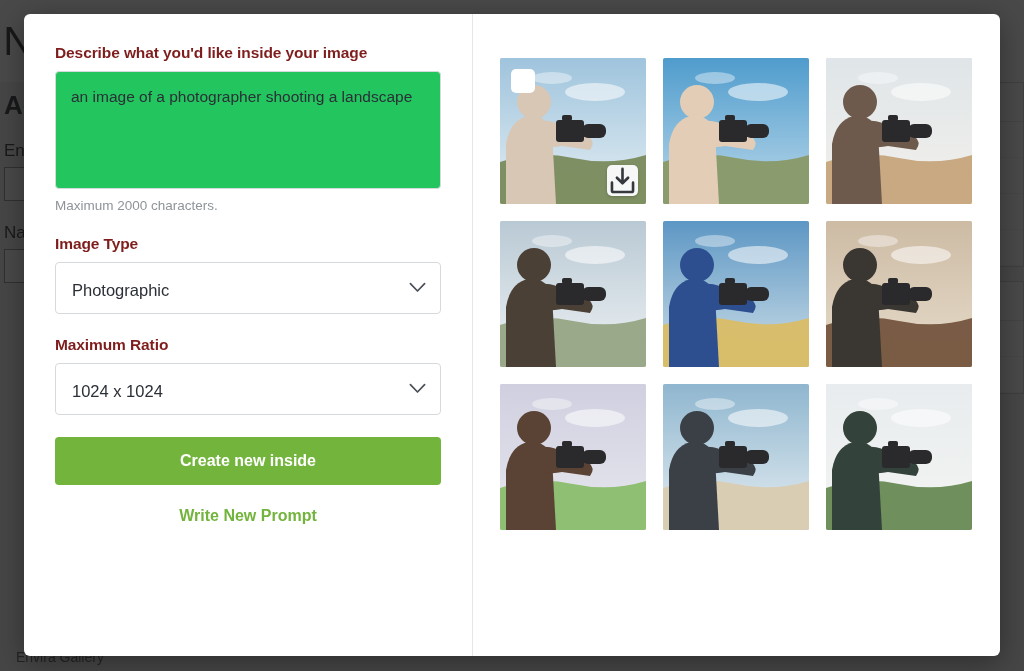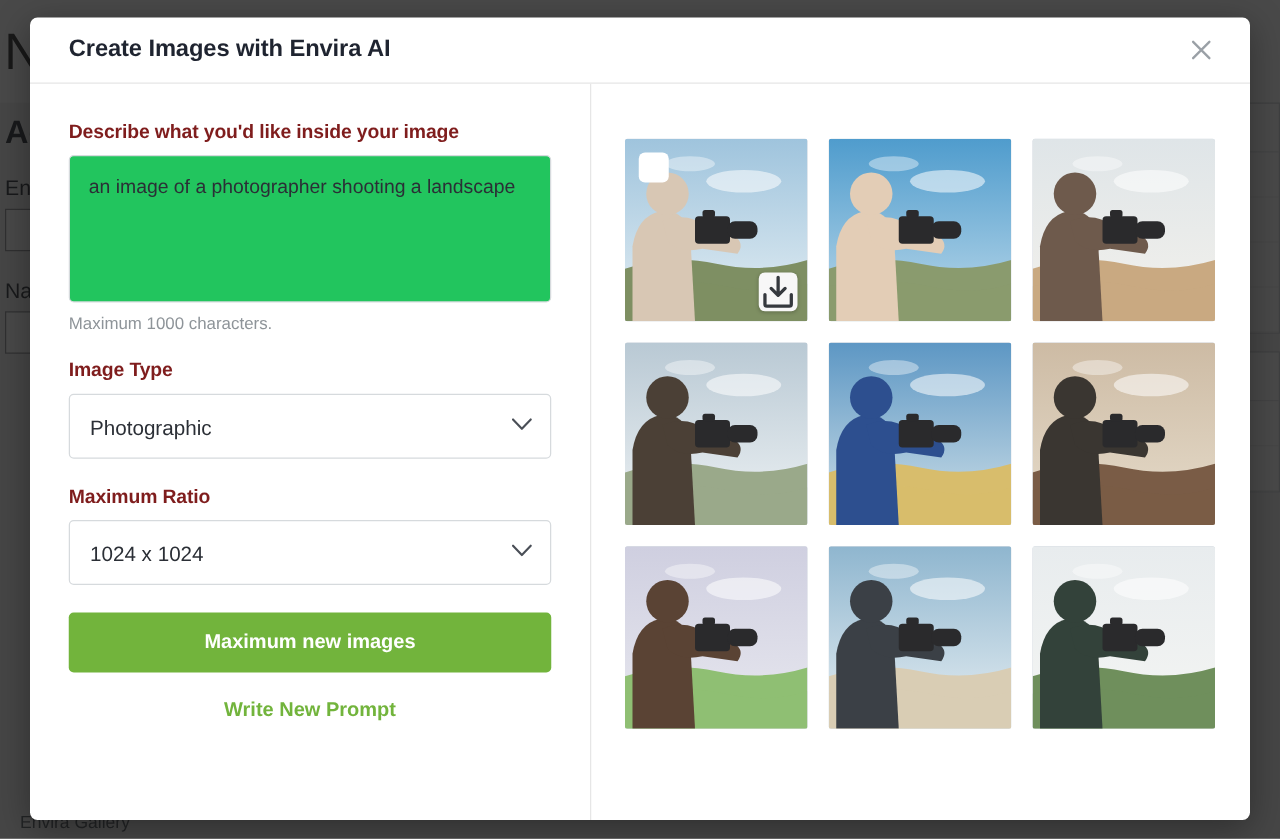--- a/index.html
+++ b/index.html
@@ -320,38 +320,30 @@
     </div>
   </div>
 
   <div class="bg-foot">Envira Gallery</div>
 </div>
 
 <div id="dimmer"></div>
 
 <div id="modal">
 
-  <div id="modal-header">
-    <div id="modal-title">Create Images with Envira AI</div>
-    <button id="close-btn" aria-label="Close">
-      <svg width="20" height="20" viewBox="0 0 20 20" fill="none">
-        <path d="M3.5 3.5 L16.5 16.5 M16.5 3.5 L3.5 16.5" stroke="#9aa0a6" stroke-width="1.9" stroke-linecap="round"></path>
-      </svg>
-    </button>
-  </div>
 
   <div id="modal-body">
 
     <div id="form-pane">
 
       <div class="field-label">Describe what you'd like inside your image</div>
 
       <textarea id="prompt-input" placeholder="Describe what you'd like inside your image" style="">an image of a photographer shooting a landscape</textarea>
 
-      <div id="char-hint">Maximum 1000 characters.</div>
+      <div id="char-hint">Maximum 2000 characters.</div>
 
       <div class="field-label">Image Type</div>
       <div class="select-wrap">
         <div class="select-box">
           <span>Photographic</span>
         </div>
         <span class="select-chevron">
           <svg width="17" height="11" viewBox="0 0 17 11" fill="none">
             <path d="M1.4 1.6 L8.5 9 L15.6 1.6" stroke="#4a4f57" stroke-width="1.7" stroke-linecap="round" stroke-linejoin="round"></path>
           </svg>
@@ -363,21 +355,21 @@
         <div class="select-box">
           <span>1024 x 1024</span>
         </div>
         <span class="select-chevron">
           <svg width="17" height="11" viewBox="0 0 17 11" fill="none">
             <path d="M1.4 1.6 L8.5 9 L15.6 1.6" stroke="#4a4f57" stroke-width="1.7" stroke-linecap="round" stroke-linejoin="round"></path>
           </svg>
         </span>
       </div>
 
-      <button id="create-btn">Maximum new images</button>
+      <button id="create-btn">Create new inside</button>
       <button id="write-prompt-btn">Write New Prompt</button>
     </div>
 
     <div id="results-pane">
       <div id="image-grid">
           <div class="tile" title="photographer with camera overlooking a valley">
             <svg viewBox="0 0 146 146" preserveAspectRatio="none">
               <defs>
                 <linearGradient id="skyg0" x1="0" y1="0" x2="0" y2="1">
                   <stop offset="0" stop-color="#9fc4dd"></stop>

